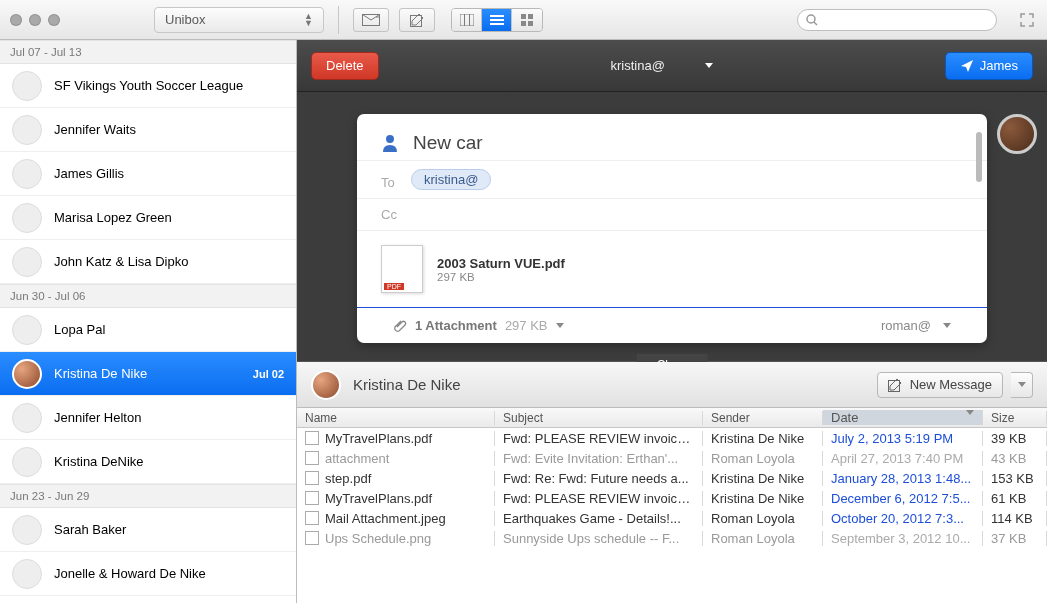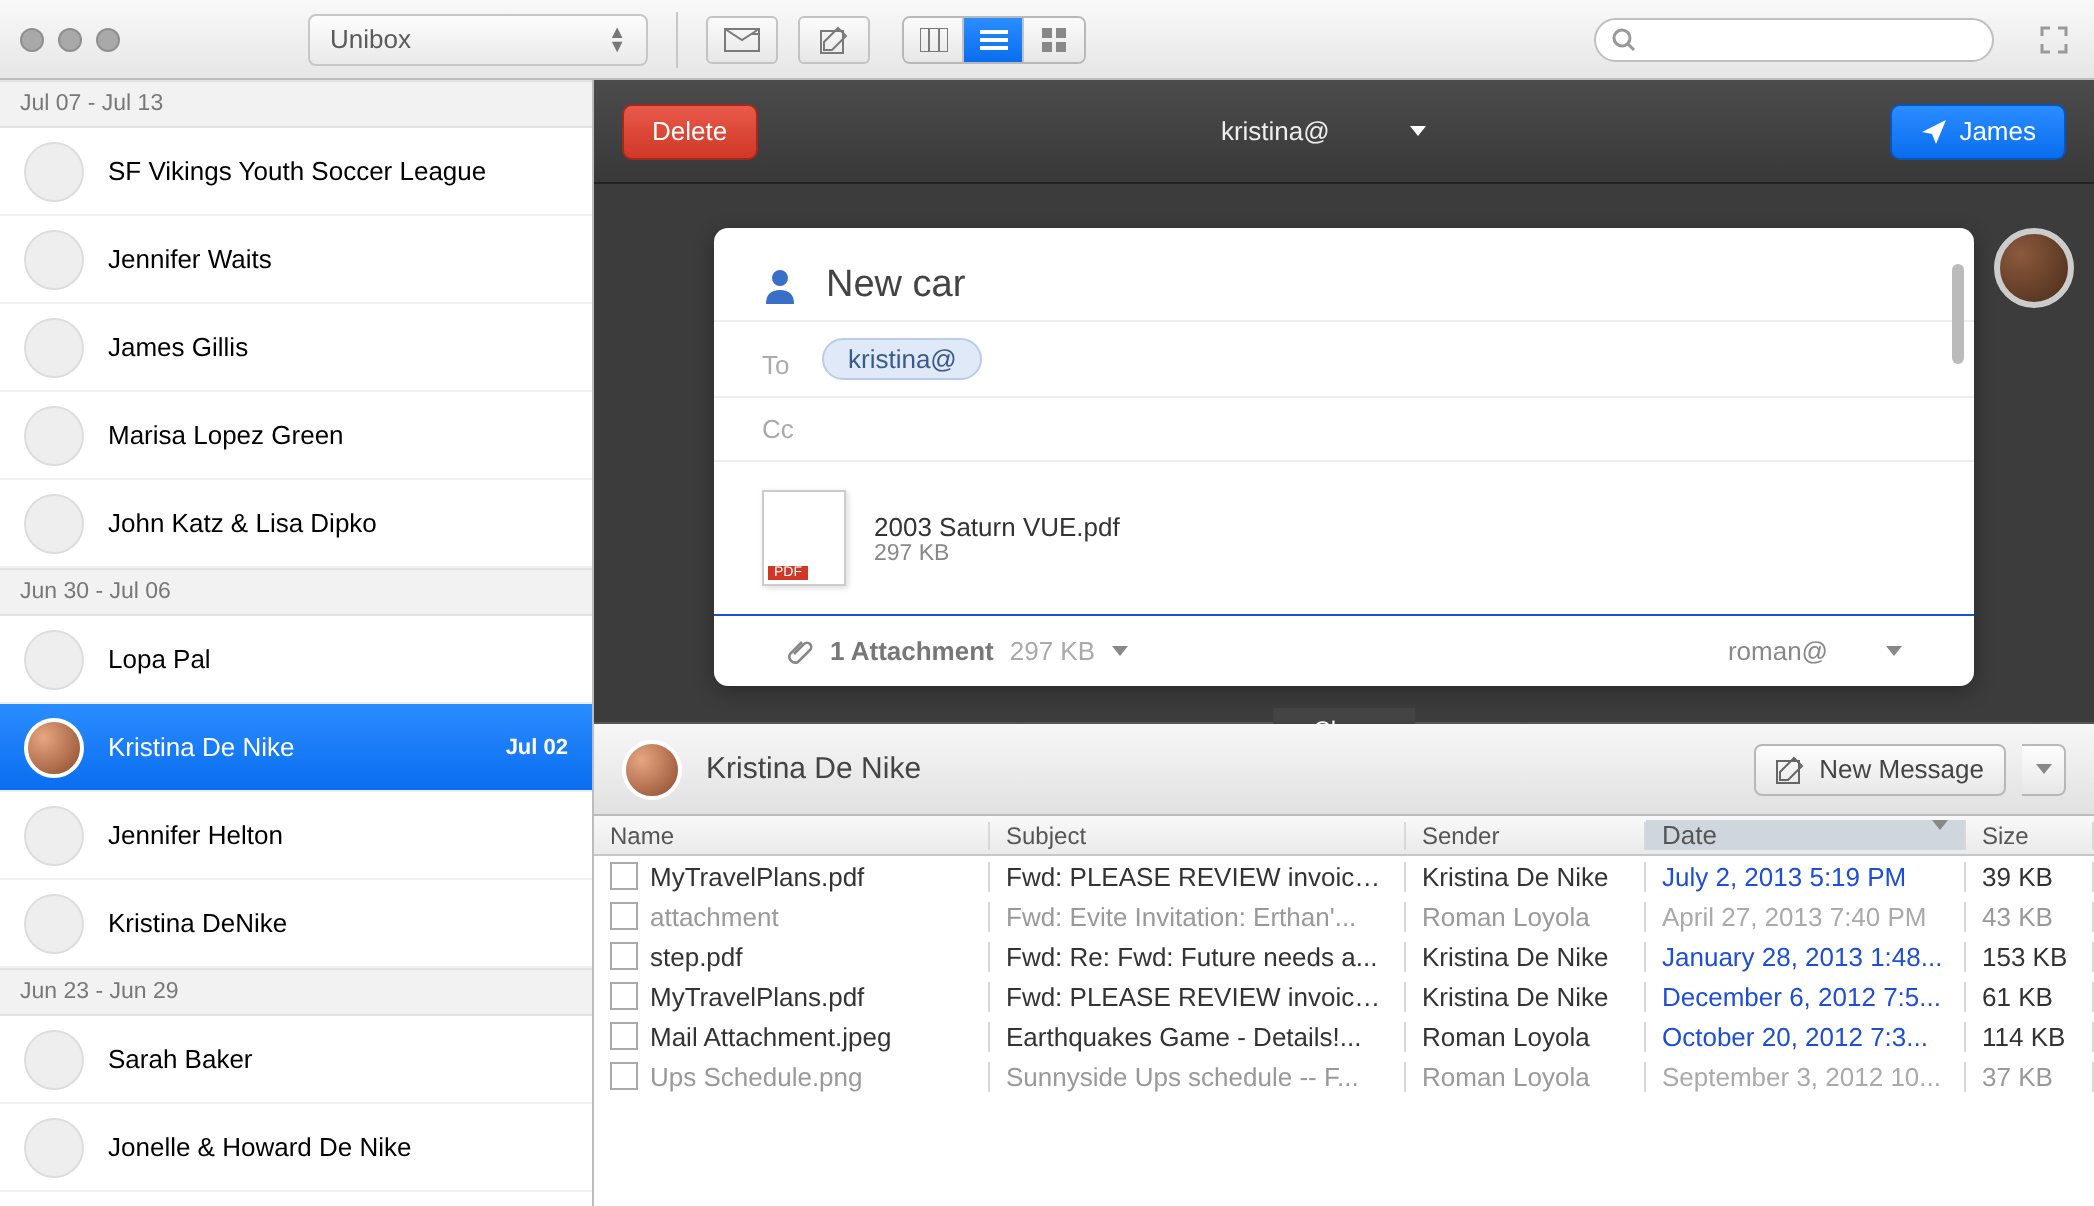--- a/index.html
+++ b/index.html
@@ -253,31 +253,31 @@
       box-shadow: 1px 1px 3px rgba(0,0,0,0.15);
     }
     .pdf-thumb:after{
       content:"PDF";
       position:absolute;
       bottom:2px;left:2px;
       font-size:7px;
       background:#d03726;color:#fff;
       padding:0 3px;
     }
-    .attach-info .fname{font-weight:normal;color:#333;}
+    .attach-info .fname{font-weight:bold;color:#333;}
     .attach-info .fsize{color:#888;font-size:11.5px;}
     .card-footer{
       border-top:1px solid #1d4ed8;
       padding:10px 36px;
       display:flex;align-items:center;
       color:#777;
       gap:8px;
     }
     .card-footer .clip{color:#888;}
-    .card-footer .right{margin-left:auto;display:flex;align-items:center;gap:29px;color:#888;justify-content:center;}
+    .card-footer .right{margin-left:auto;display:flex;align-items:center;gap:12px;color:#888;justify-content:center;}
     .scrollbar-indicator{
       position:absolute;right:5px;top:18px;width:6px;height:50px;
       background:#bbb;border-radius:3px;
     }
     .profile-avatar{
       width:40px;height:40px;border-radius:50%;
       background: radial-gradient(circle at 30% 30%, #8b5a3c, #4a2c1a);
       border:3px solid #ccc;
       position:absolute;right:10px;top:22px;
     }

